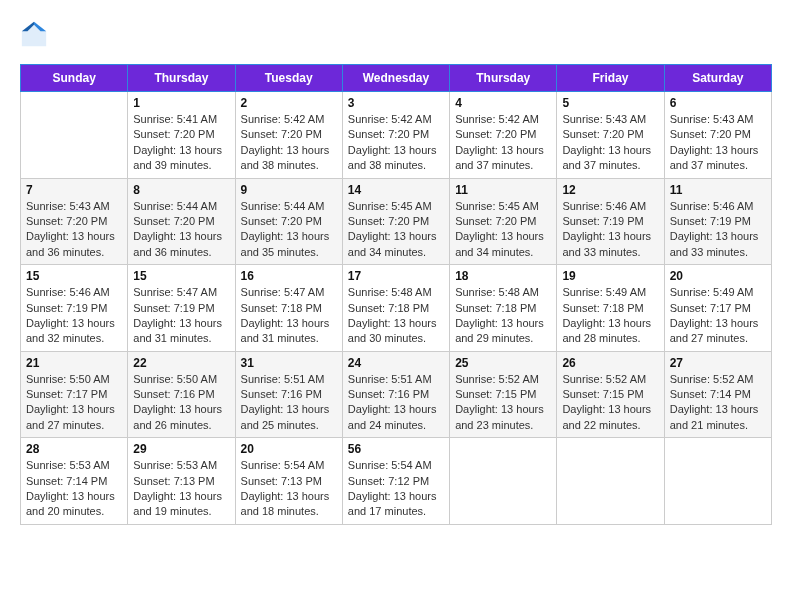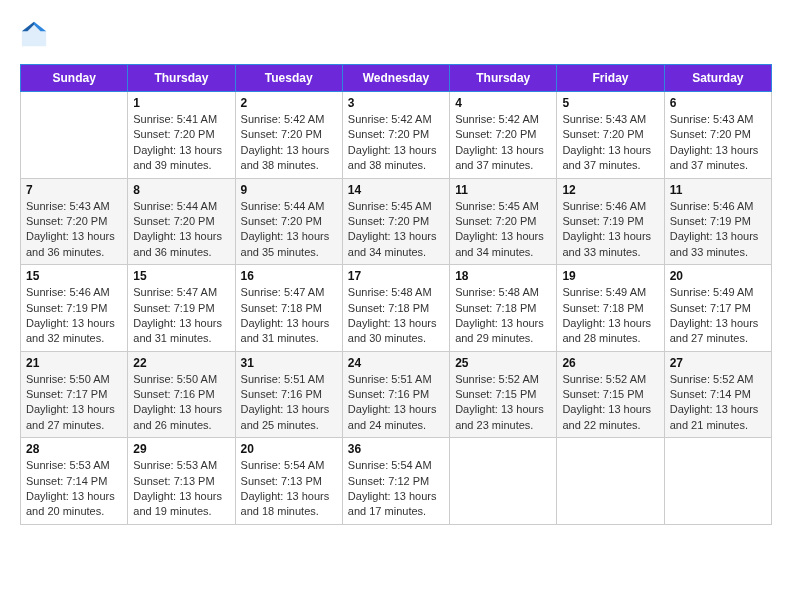--- a/index.html
+++ b/index.html
@@ -251,21 +251,21 @@
         </td>
         <td>
           <span class="day-number">29</span>
           <div class="day-info">Sunrise: 5:53 AM<br>Sunset: 7:13 PM<br>Daylight: 13 hours and 19 minutes.</div>
         </td>
         <td>
           <span class="day-number">20</span>
           <div class="day-info">Sunrise: 5:54 AM<br>Sunset: 7:13 PM<br>Daylight: 13 hours and 18 minutes.</div>
         </td>
         <td>
-          <span class="day-number">36</span>
+          <span class="day-number">56</span>
           <div class="day-info">Sunrise: 5:54 AM<br>Sunset: 7:12 PM<br>Daylight: 13 hours and 17 minutes.</div>
         </td>
         <td class="empty-cell"></td>
         <td class="empty-cell"></td>
         <td class="empty-cell"></td>
       </tr>
     </tbody>
 </table>
 
 </body></html>

